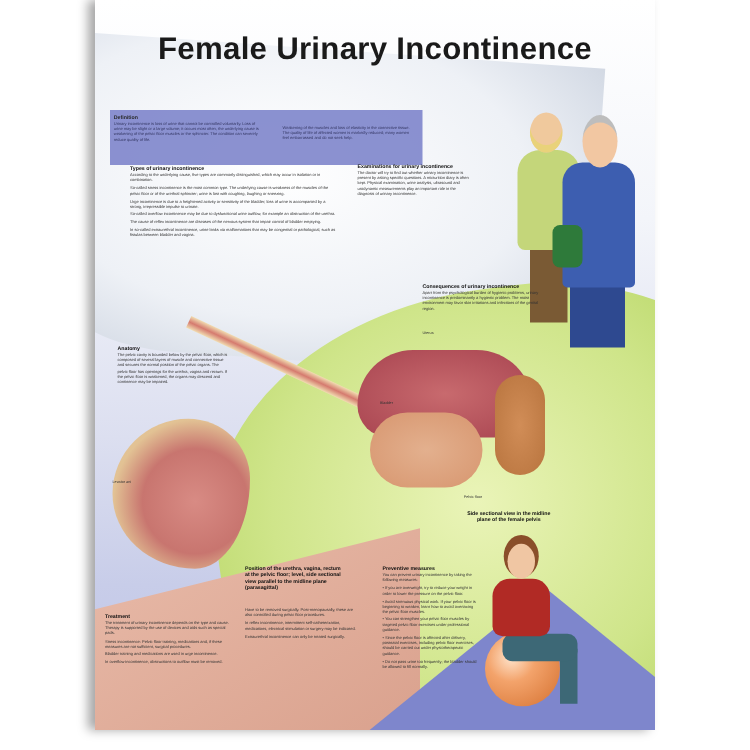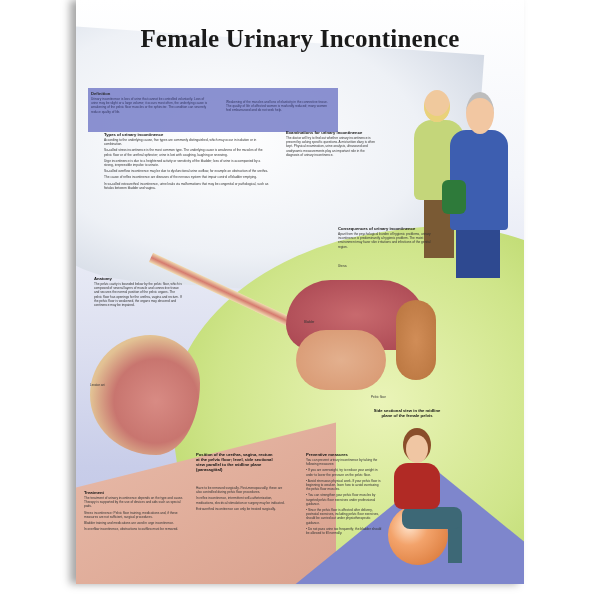--- a/index.html
+++ b/index.html
@@ -1,20 +1,20 @@
 <!DOCTYPE html>
 <html><head>
 <meta charset="utf-8">
 <style>
   html,body{margin:0;padding:0;background:#ffffff;}
   body{width:600px;height:600px;position:relative;overflow:hidden;font-family:"Liberation Sans",sans-serif;}
   .poster{position:absolute;left:76px;top:0;width:448px;height:584px;overflow:hidden;
     background:linear-gradient(180deg,#ffffff 0%,#f3f5fa 30%,#dcdff0 60%,#c8cde9 80%,#bfc4e6 100%);
     box-shadow:-6px 0 8px rgba(0,0,0,0.35);}
-  .title{position:absolute;left:0;top:8px;width:448px;text-align:center;font-family:Liberation Serif, serif;
+  .title{position:absolute;left:0;top:8px;width:448px;text-align:center;font-family:Liberation Sans, sans-serif;
     font-weight:bold;font-size:25px;color:#1a1a1a;letter-spacing:0.2px;}
   .blk{position:absolute;font-size:3.2px;line-height:4.2px;color:#333;}
   .blk h4{margin:0 0 1px 0;font-size:4.2px;line-height:5px;color:#111;font-weight:bold;}
   .blk p{margin:0 0 2px 0;}
   .def{left:12px;top:88px;width:250px;height:44px;background:#7f86cc;opacity:.9;}
   .def .inner{position:absolute;left:3px;top:3px;width:118px;color:#1d2050;}
   .def .inner2{position:absolute;left:138px;top:12px;width:104px;color:#1d2050;}
   .shirt{position:absolute;left:-20px;top:40px;width:420px;height:250px;
     background:radial-gradient(ellipse at 40% 40%,#ffffff 0%,#eef1f6 55%,#d7dde7 80%,#c5ccd8 100%);
     border-radius:0 0 180px 90px / 0 0 60px 40px;transform:rotate(4deg);}

